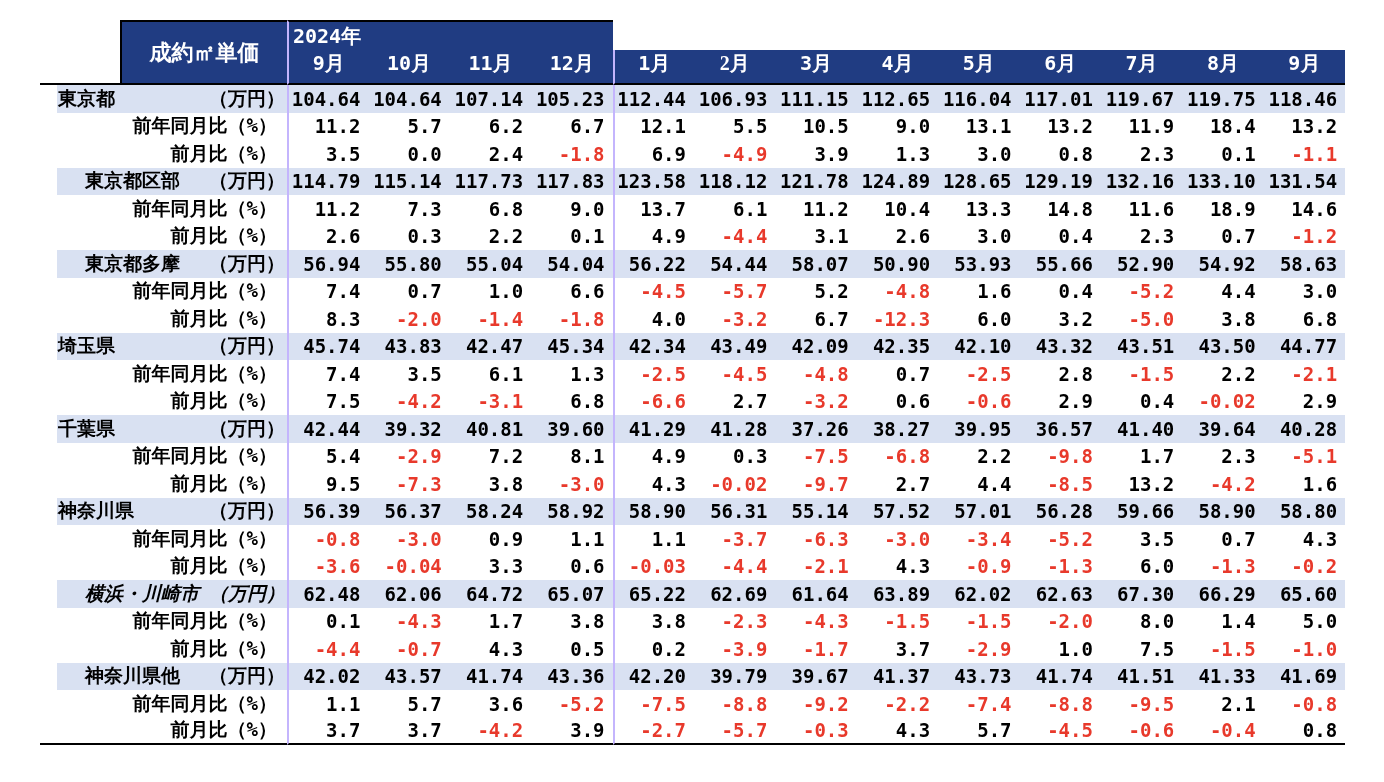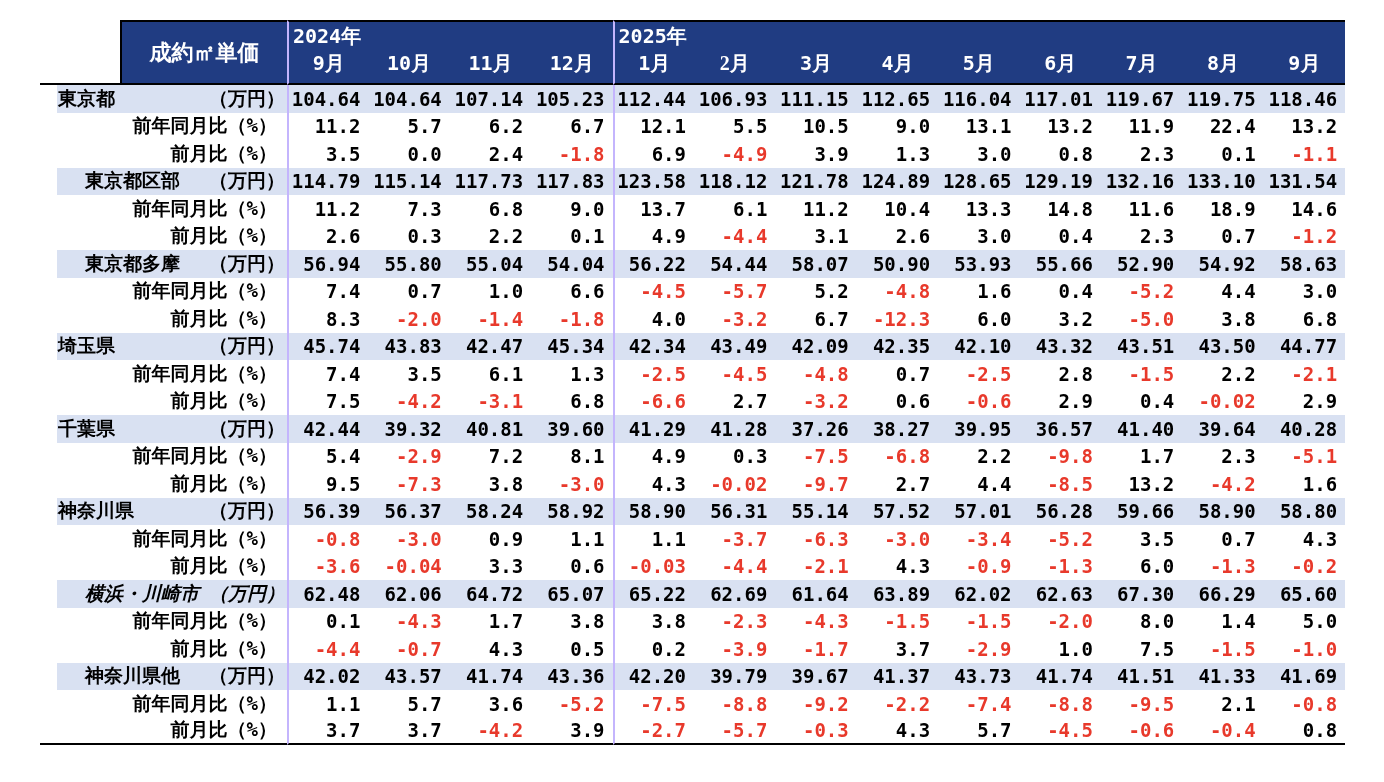--- a/index.html
+++ b/index.html
@@ -37,21 +37,20 @@
 
 <div id="grid">
     <div class="c titleCell">
       <div class="c titleBox">成約㎡単価</div>
     </div>
     <div class="c hdr year sep" style="grid-area: 1 / 2 / auto / 6;">2024年</div>
     <div class="c hdr month sep" style="grid-area: 2 / 2;">9月</div>
     <div class="c hdr month" style="grid-area: 2 / 3;">10月</div>
     <div class="c hdr month" style="grid-area: 2 / 4;">11月</div>
     <div class="c hdr month" style="grid-area: 2 / 5;">12月</div>
-    <div class="c hdr year sep" style="grid-area: 1 / 6 / auto / 15;">2025年</div>
     <div class="c hdr month sep" style="grid-area: 2 / 6;">1月</div>
     <div class="c hdr month" style="grid-area: 2 / 7; font-family: Liberation Serif, serif;">2月</div>
     <div class="c hdr month" style="grid-area: 2 / 8;">3月</div>
     <div class="c hdr month" style="grid-area: 2 / 9;">4月</div>
     <div class="c hdr month" style="grid-area: 2 / 10;">5月</div>
     <div class="c hdr month" style="grid-area: 2 / 11;">6月</div>
     <div class="c hdr month" style="grid-area: 2 / 12;">7月</div>
     <div class="c hdr month" style="grid-area: 2 / 13;">8月</div>
     <div class="c hdr month" style="grid-area: 2 / 14;">9月</div>
     <div class="c lab region" style="grid-area: 3 / 1;">
@@ -83,21 +82,21 @@
     <div class="c num" style="grid-area: 4 / 3;">5.7</div>
     <div class="c num" style="grid-area: 4 / 4;">6.2</div>
     <div class="c num" style="grid-area: 4 / 5;">6.7</div>
     <div class="c num sep" style="grid-area: 4 / 6;">12.1</div>
     <div class="c num" style="grid-area: 4 / 7;">5.5</div>
     <div class="c num" style="grid-area: 4 / 8;">10.5</div>
     <div class="c num" style="grid-area: 4 / 9;">9.0</div>
     <div class="c num" style="grid-area: 4 / 10;">13.1</div>
     <div class="c num" style="grid-area: 4 / 11;">13.2</div>
     <div class="c num" style="grid-area: 4 / 12;">11.9</div>
-    <div class="c num" style="grid-area: 4 / 13;">22.4</div>
+    <div class="c num" style="grid-area: 4 / 13;">18.4</div>
     <div class="c num" style="grid-area: 4 / 14;">13.2</div>
     <div class="c lab ratio" style="grid-area: 5 / 1;">
       <div class="lab-inner">
         <div class="c">前月比（%）</div>
       </div>
     </div>
     <div class="c num sep" style="grid-area: 5 / 2;">3.5</div>
     <div class="c num" style="grid-area: 5 / 3;">0.0</div>
     <div class="c num" style="grid-area: 5 / 4;">2.4</div>
     <div class="c num neg" style="grid-area: 5 / 5;">-1.8</div>

